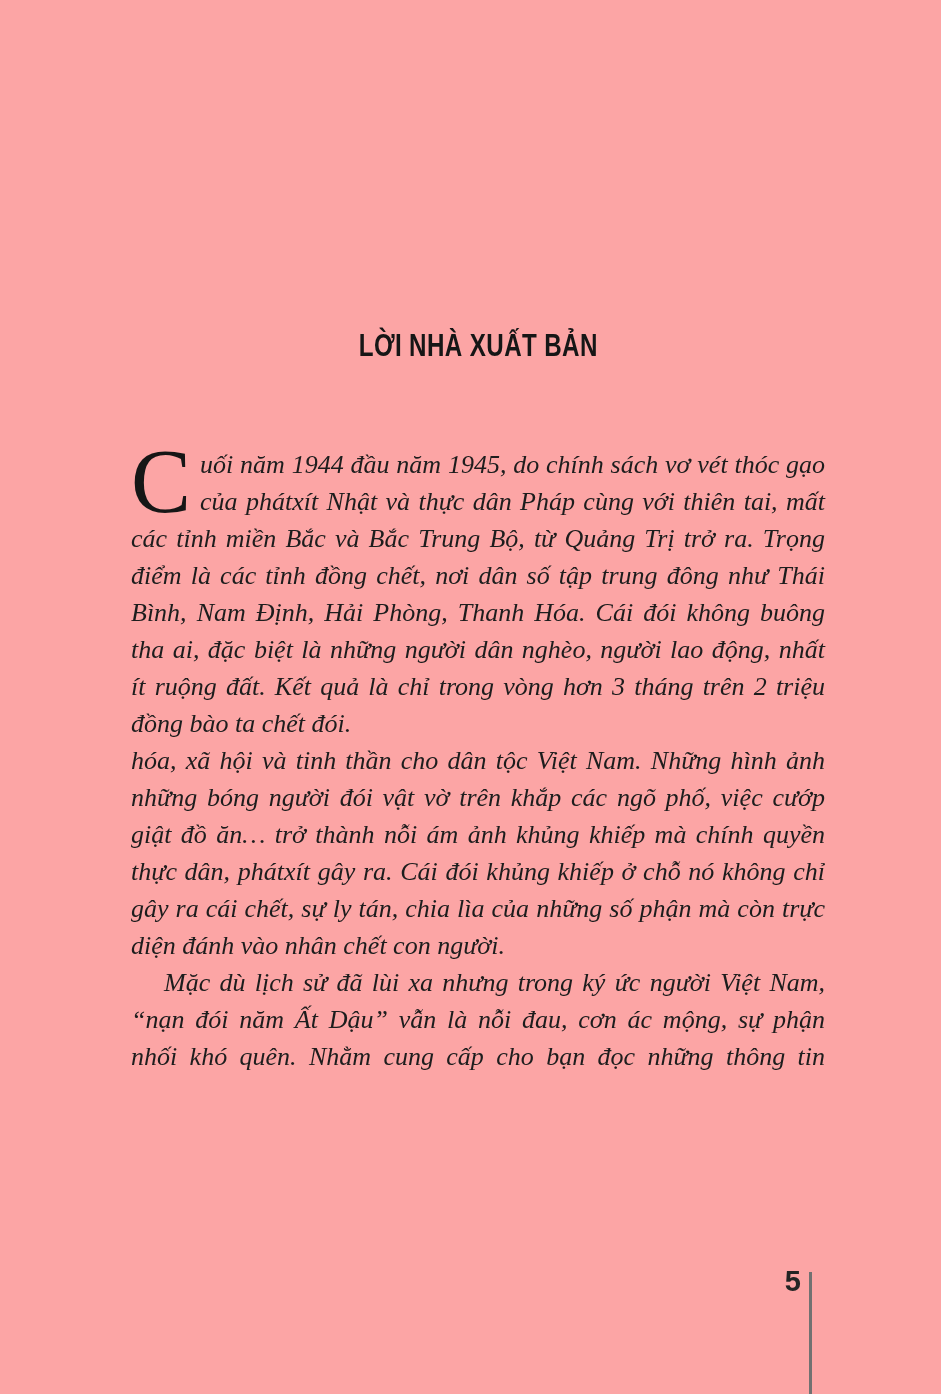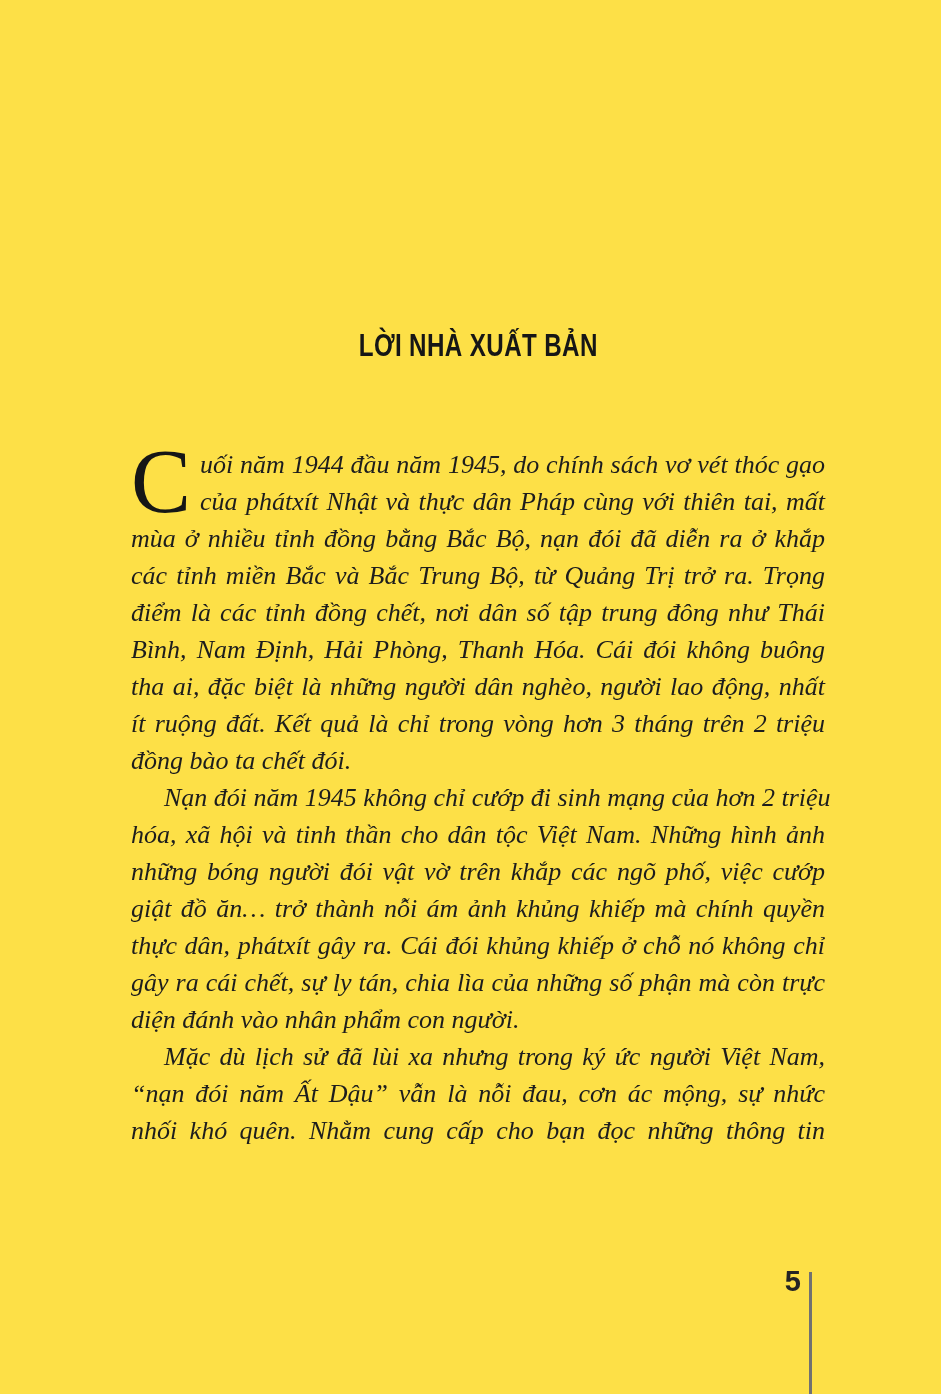--- a/index.html
+++ b/index.html
@@ -4,21 +4,21 @@
 <style>
   html, body {
     margin: 0;
     padding: 0;
     background: #ffffff;
   }
   .page {
     position: relative;
     width: 941px;
     height: 1394px;
-    background: #fde047;
+    background: #fca5a5;
     overflow: hidden;
     font-family: "Liberation Serif", "DejaVu Serif", serif;
     color: #1d1d1d;
   }
   .title {
     position: absolute;
     top: 330px;
     left: 131px;
     width: 694px;
     text-align: center;
@@ -94,42 +94,40 @@
   <div class="title">
     <span class="title-inner">LỜI NHÀ XUẤT BẢN</span>
   </div>
 
   <div class="body-text">
 
     <div>
       <span class="drop-cap">C</span>
       <div class="line">uối năm 1944 đầu năm 1945, do chính sách vơ vét thóc gạo</div>
       <div class="line">của phátxít Nhật và thực dân Pháp cùng với thiên tai, mất</div>
-      <div class="line">mùa ở nhiều tỉnh đồng bằng Bắc Bộ, nạn đói đã diễn ra ở khắp</div>
       <div class="line">các tỉnh miền Bắc và Bắc Trung Bộ, từ Quảng Trị trở ra. Trọng</div>
       <div class="line">điểm là các tỉnh đồng chết, nơi dân số tập trung đông như Thái</div>
       <div class="line">Bình, Nam Định, Hải Phòng, Thanh Hóa. Cái đói không buông</div>
       <div class="line">tha ai, đặc biệt là những người dân nghèo, người lao động, nhất</div>
       <div class="line">ít ruộng đất. Kết quả là chỉ trong vòng hơn 3 tháng trên 2 triệu</div>
       <div class="line para-end">đồng bào ta chết đói.</div>
     </div>
 
     <div>
-      <div class="line indent">Nạn đói năm 1945 không chỉ cướp đi sinh mạng của hơn 2 triệu</div>
       <div class="line">hóa, xã hội và tinh thần cho dân tộc Việt Nam. Những hình ảnh</div>
       <div class="line">những bóng người đói vật vờ trên khắp các ngõ phố, việc cướp</div>
       <div class="line">giật đồ ăn… trở thành nỗi ám ảnh khủng khiếp mà chính quyền</div>
       <div class="line">thực dân, phátxít gây ra. Cái đói khủng khiếp ở chỗ nó không chỉ</div>
       <div class="line">gây ra cái chết, sự ly tán, chia lìa của những số phận mà còn trực</div>
-      <div class="line para-end">diện đánh vào nhân phẩm con người.</div>
+      <div class="line para-end">diện đánh vào nhân chết con người.</div>
     </div>
 
     <div>
       <div class="line indent">Mặc dù lịch sử đã lùi xa nhưng trong ký ức người Việt Nam,</div>
-      <div class="line">“nạn đói năm Ất Dậu” vẫn là nỗi đau, cơn ác mộng, sự nhức</div>
+      <div class="line">“nạn đói năm Ất Dậu” vẫn là nỗi đau, cơn ác mộng, sự phận</div>
       <div class="line">nhối khó quên. Nhằm cung cấp cho bạn đọc những thông tin</div>
     </div>
 
   </div>
 
   <div class="page-number">5</div>
   <div class="footer-rule"></div>
 
 </div>
 

